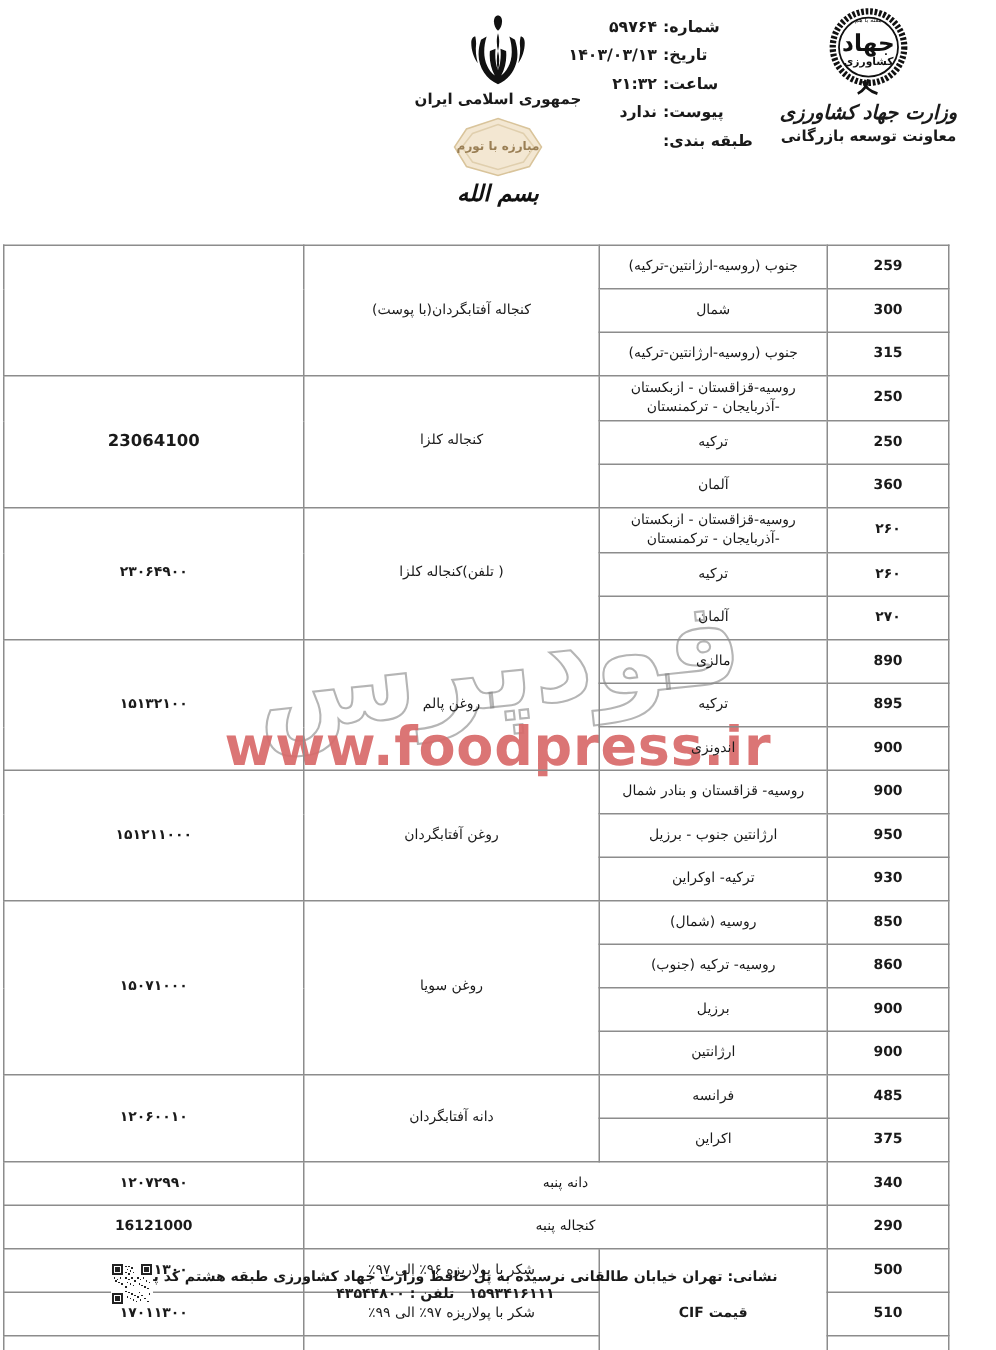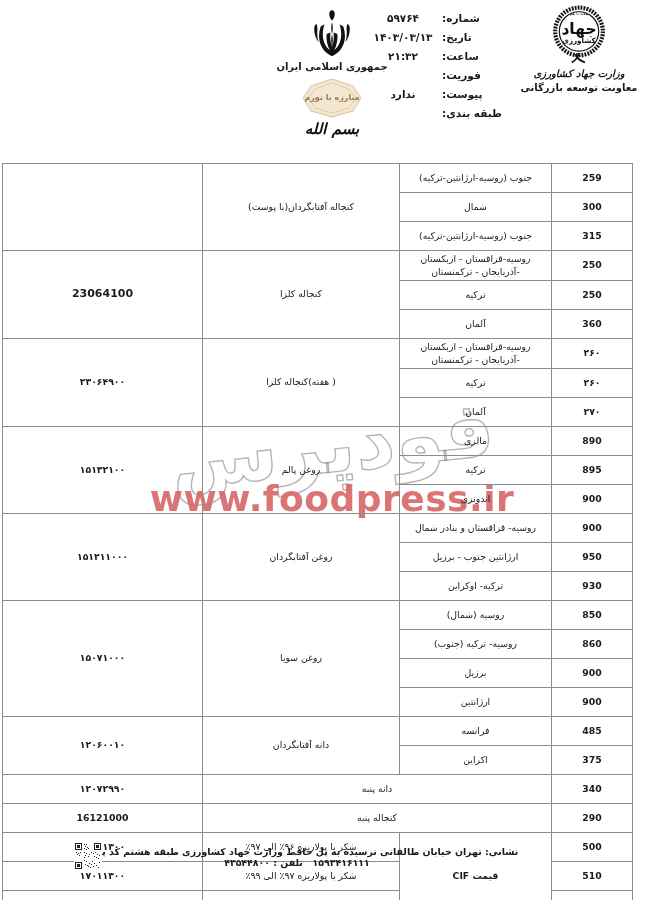--- a/index.html
+++ b/index.html
@@ -16,21 +16,21 @@
   .meta{
     position:absolute;top:12px;right:160px;width:190px;
     direction:rtl;text-align:right;
   }
   .meta-row{
     display:flex;flex-direction:row;justify-content:flex-start;
     align-items:baseline;height:19px;font-size:10.5px;font-weight:bold;
     letter-spacing:0px;
   }
   .meta-label{width:62px;text-align:left;padding-left:4px;white-space:nowrap;}
-  .meta-value{min-width:70px;text-align:center;font-weight:bold;white-space:nowrap;}
+  .meta-value{min-width:70px;text-align:right;font-weight:bold;white-space:nowrap;}
 
   
   .center-block{
     position:absolute;top:6px;left:0;right:0;margin:auto;
     width:150px;text-align:center;
   }
   .iran-emblem{display:block;margin:0 auto;}
   .ir-caption{
     font-size:10px;margin-top:1px;font-weight:bold;
     letter-spacing:.5px;
@@ -47,21 +47,21 @@
     margin:2px auto 0;font-size:15px;color:#111;font-weight:bold;
     font-style:italic;letter-spacing:-1px;
   }
 
   
   .ministry{
     position:absolute;top:4px;right:10px;width:150px;text-align:center;
   }
   .ministry-mark{margin:0 auto;display:block;}
   .ministry-line1{
-    font-size:10px;font-weight:bold;font-style:italic;margin-top:2px;
+    font-size:13px;font-weight:bold;font-style:italic;margin-top:2px;
     letter-spacing:0px;
   }
   .ministry-line2{font-size:10px;font-weight:bold;margin-top:3px;}
 
   
   .table-wrap{position:absolute;top:163px;left:31px;width:602px;}
   table.main{
     width:602px;border-collapse:collapse;table-layout:fixed;
     direction:rtl;
   }
@@ -135,24 +135,20 @@
           <span class="meta-label">شماره:</span>
           <span class="meta-value">۵۹۷۶۴</span>
         </div>
         <div class="meta-row">
           <span class="meta-label">تاریخ:</span>
           <span class="meta-value">۱۴۰۳/۰۳/۱۳</span>
         </div>
         <div class="meta-row">
           <span class="meta-label">ساعت:</span>
           <span class="meta-value">۲۱:۳۲</span>
-        </div>
-        <div class="meta-row">
-          <span class="meta-label">فوریت:</span>
-          <span class="meta-value"></span>
         </div>
         <div class="meta-row">
           <span class="meta-label">پیوست:</span>
           <span class="meta-value">ندارد</span>
         </div>
         <div class="meta-row">
           <span class="meta-label">طبقه بندی:</span>
           <span class="meta-value"></span>
         </div>
       </div>
@@ -224,21 +220,21 @@
             <td class="price">250</td>
             <td class="origin">ترکیه</td>
           </tr>
           <tr>
             <td class="price">360</td>
             <td class="origin">آلمان</td>
           </tr>
           <tr>
             <td class="price tall">۲۶۰</td>
             <td class="origin">روسیه-قزاقستان - ازبکستان -آذربایجان - ترکمنستان</td>
-            <td class="product" rowspan="3">( هفته)کنجاله کلزا</td>
+            <td class="product" rowspan="3">( تلفن)کنجاله کلزا</td>
             <td class="code" rowspan="3">۲۳۰۶۴۹۰۰</td>
           </tr>
           <tr>
             <td class="price">۲۶۰</td>
             <td class="origin">ترکیه</td>
           </tr>
           <tr>
             <td class="price">۲۷۰</td>
             <td class="origin">آلمان</td>
           </tr>

